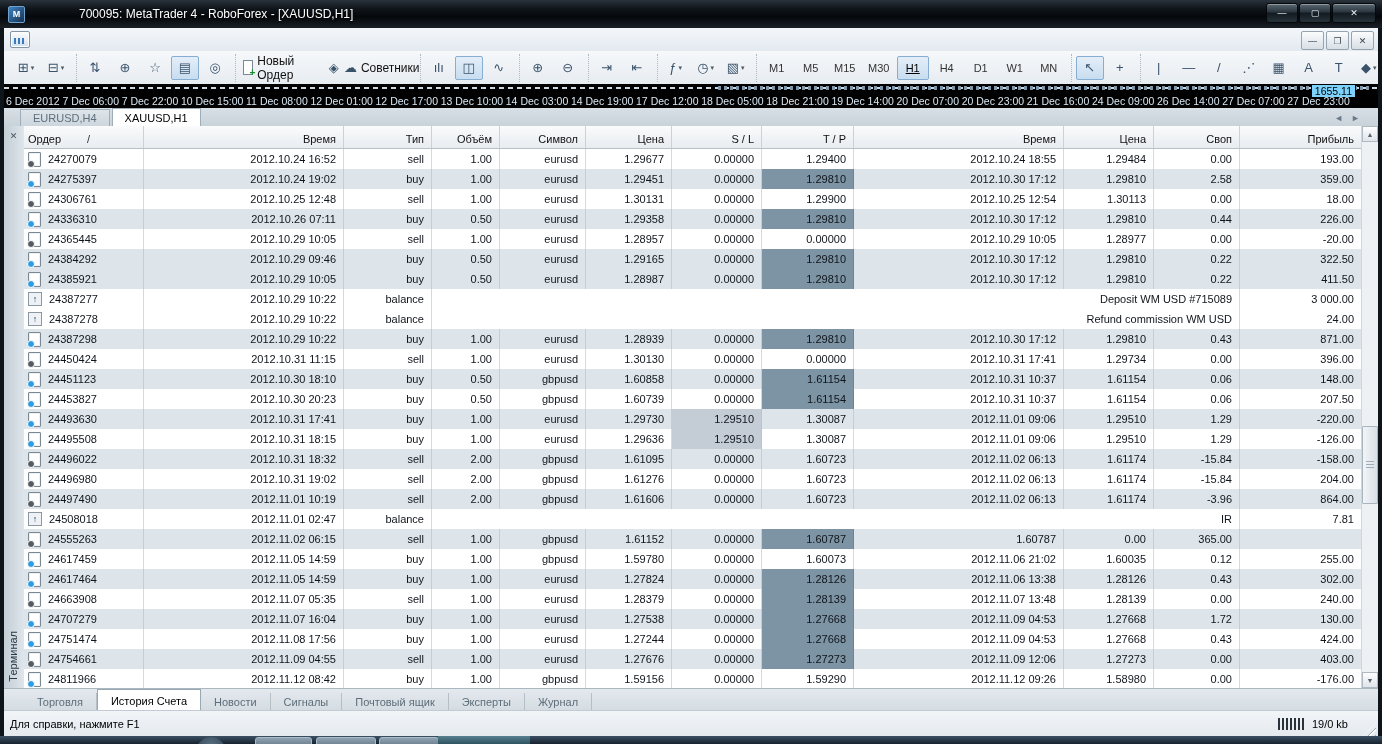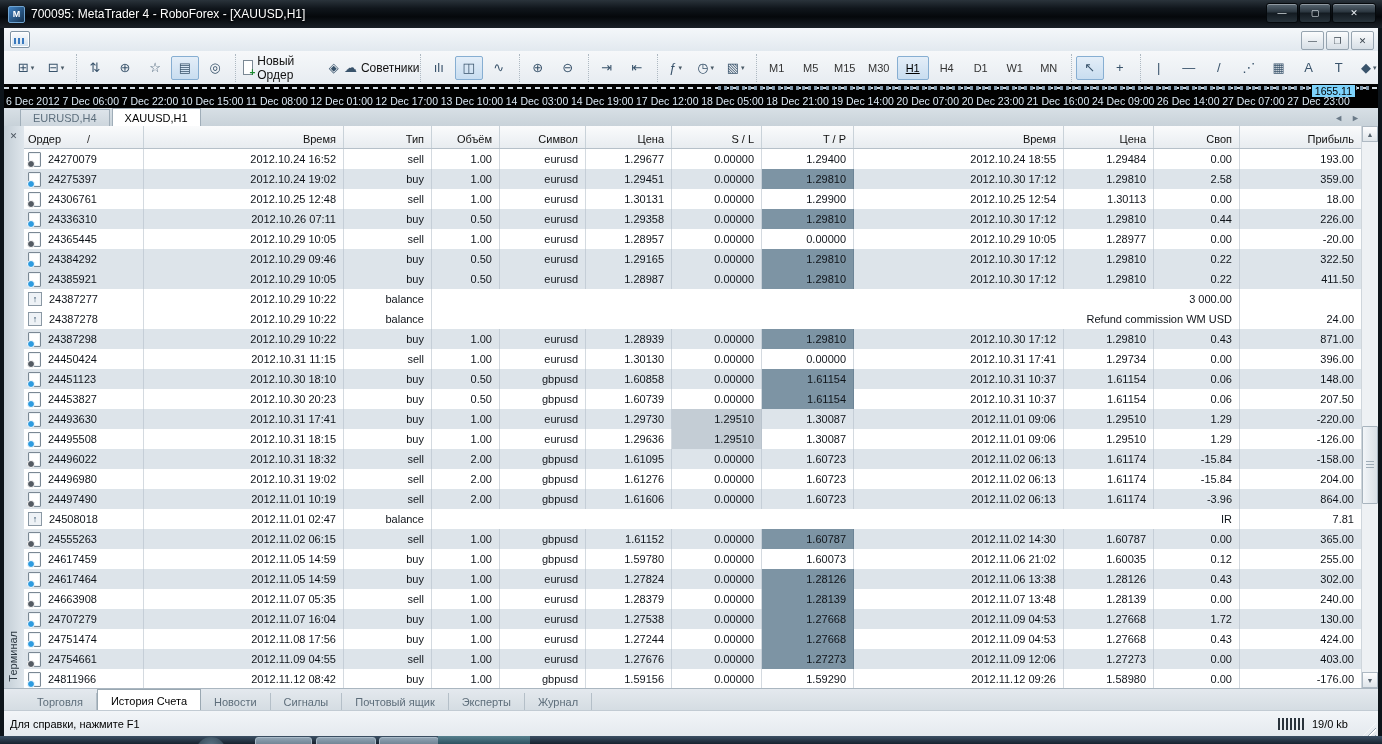--- a/index.html
+++ b/index.html
@@ -7,21 +7,21 @@
   #window{position:absolute;left:0;top:0;width:1382px;height:744px;background:#0d141a;}
   .band{position:absolute;left:4px;right:4px;}
 
   
   #titlebar{position:absolute;left:0;top:0;width:100%;height:28px;
     background:linear-gradient(180deg,#2a333b 0%,#10161c 30%,#05080b 60%,#1a2027 100%);
     color:#fff;display:flex;align-items:center;}
   #title-icon{width:15px;height:15px;margin:0 6px 0 8px;border-radius:2px;
     background:linear-gradient(135deg,#3f82c4,#16324e);border:1px solid #6fa3cf;
     display:flex;align-items:center;justify-content:center;color:#fff;font-size:9px;font-weight:bold;}
-  #title-text{font-size:12px;text-shadow:0 1px 2px #000;}
+  #title-text{font-size:12px;text-shadow:0 1px 2px #000;margin-left:48px;}
   #win-controls{position:absolute;right:6px;top:3px;display:flex;gap:1px;}
   .wbtn{width:30px;height:18px;border:1px solid #05090c;border-radius:3px;
     background:linear-gradient(180deg,#5a6873 0%,#2a353e 45%,#131b21 50%,#27323a 100%);
     color:#eef3f7;font-size:9px;display:flex;align-items:center;justify-content:center;
     box-shadow:inset 0 1px 0 rgba(255,255,255,.35);}
   .wbtn.close{width:42px;}
 
   
   #menubar{top:28px;height:23px;background:linear-gradient(180deg,#f4f7fa,#e2e9ef);
     border-bottom:1px solid #c3ccd4;display:flex;align-items:center;}
@@ -471,20 +471,21 @@
             <div class="c">0.22</div>
             <div class="c">411.50</div>
           </div>
           <div class="trow balance">
             <div class="c left">
               <span class="balico">↑</span>
               <span>24387277</span>
             </div>
             <div class="c">2012.10.29 10:22</div>
             <div class="c">balance</div>
+            <div class="c">Deposit WM USD #715089</div>
             <div class="c">3 000.00</div>
           </div>
           <div class="trow balance">
             <div class="c left">
               <span class="balico">↑</span>
               <span>24387278</span>
             </div>
             <div class="c">2012.10.29 10:22</div>
             <div class="c">balance</div>
             <div class="c">Refund commission WM USD</div>
@@ -658,21 +659,20 @@
               <span class="ordico sell"></span>
               <span>24555263</span>
             </div>
             <div class="c">2012.11.02 06:15</div>
             <div class="c">sell</div>
             <div class="c">1.00</div>
             <div class="c">gbpusd</div>
             <div class="c">1.61152</div>
             <div class="c">0.00000</div>
             <div class="c hl">1.60787</div>
-            <div class="c">2012.11.02 14:30</div>
             <div class="c">1.60787</div>
             <div class="c">0.00</div>
             <div class="c">365.00</div>
           </div>
           <div class="trow">
             <div class="c left">
               <span class="ordico buy"></span>
               <span>24617459</span>
             </div>
             <div class="c">2012.11.05 14:59</div>

